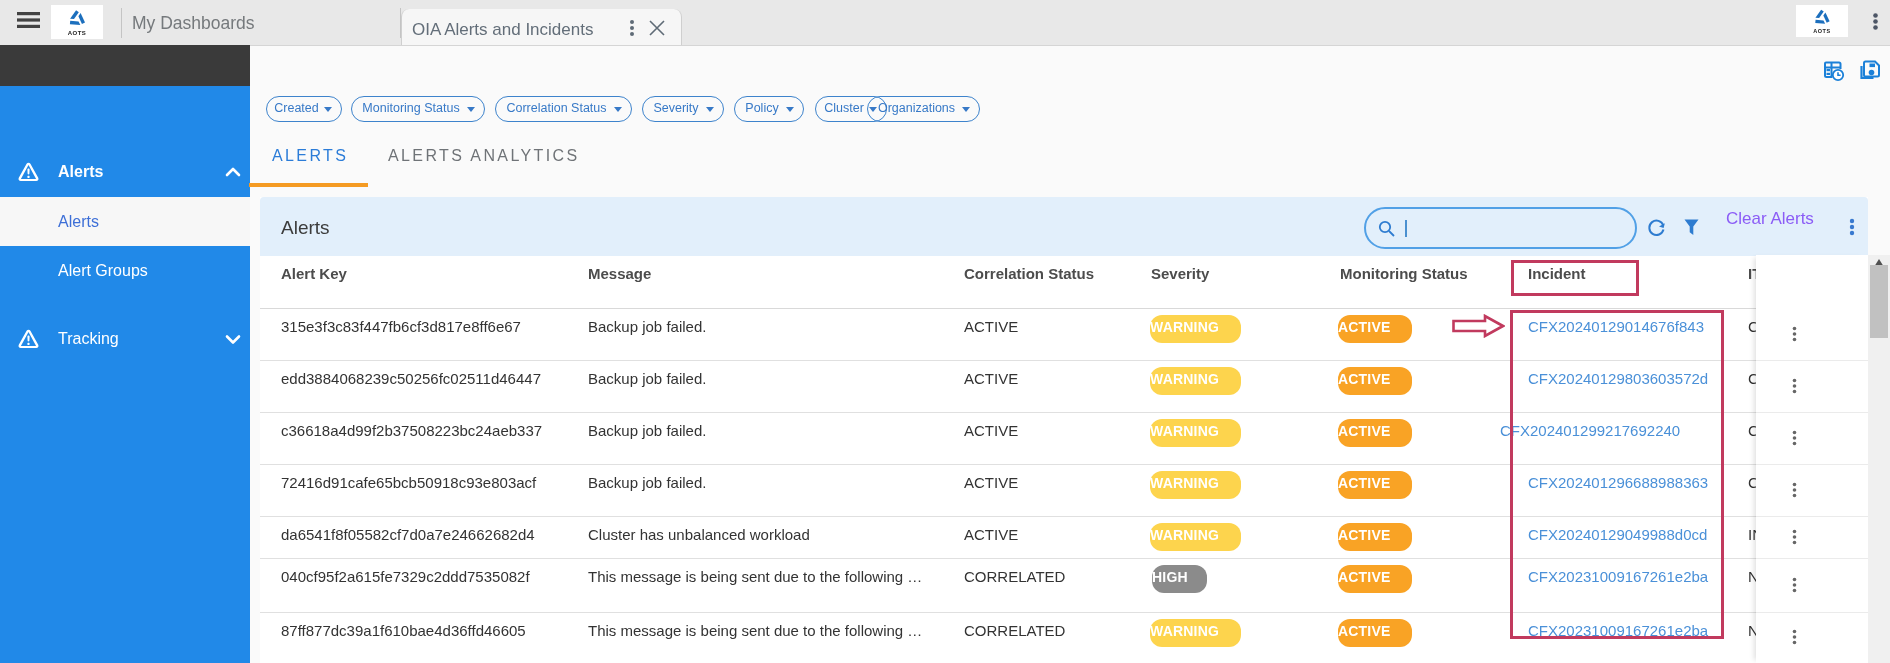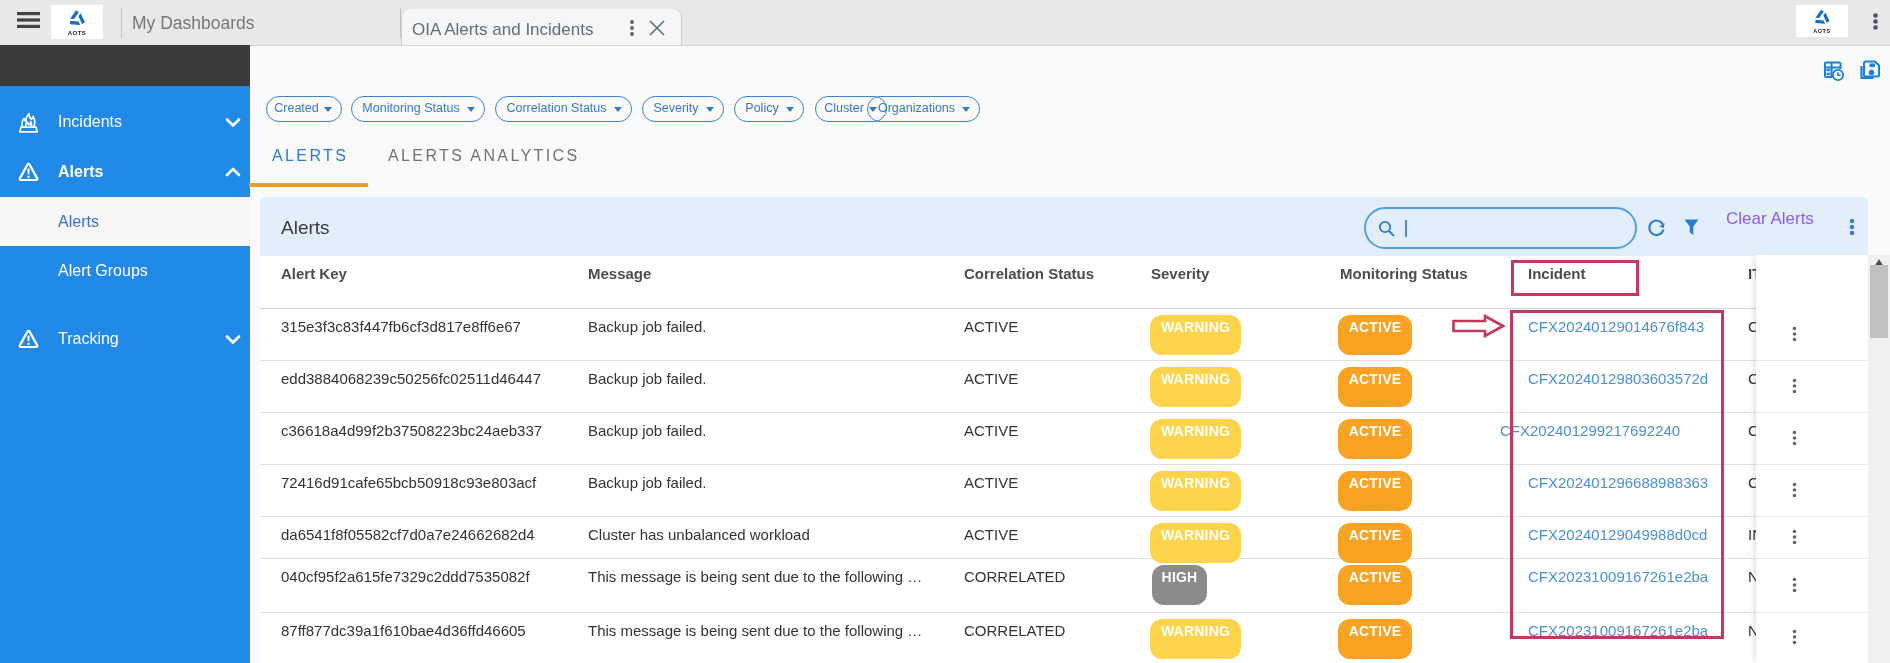--- a/index.html
+++ b/index.html
@@ -29,21 +29,21 @@
 .tabtxt { position:absolute; top:101px; font-size:16px; letter-spacing:2.4px; }
 #tabline { position:absolute; left:-1px; top:137px; width:119px; height:4px; background:#f59b23; }
 
 #panel { position:absolute; left:10px; top:151px; width:1608px; height:466px; background:#fff; }
 #panelhead { position:absolute; left:0; top:0; width:1608px; height:59px; background:#e2effb; border-radius:4px 4px 0 0; }
 #searchpill { position:absolute; left:1104px; top:10px; width:273px; height:42px; border:2px solid #51a0e6; border-radius:21px; }
 
 .th { position:absolute; top:68px; font-weight:bold; font-size:15px; color:#4c4c4c; }
 .rowline { position:absolute; left:0; width:1608px; height:1px; background:#e0e0e0; }
 .cell { position:absolute; font-size:15px; color:#333; }
-.pill { position:absolute; height:40px; border-radius:12px; color:#fff; font-weight:bold; font-size:14px; text-align:center; line-height:24px; letter-spacing:0.2px; }
+.pill { position:absolute; height:28px; border-radius:12px; color:#fff; font-weight:bold; font-size:14px; text-align:left; line-height:24px; letter-spacing:0.2px; }
 .link { position:absolute; font-size:15px; color:#4a90d8;text-align:right; }
 </style>
 </head>
 <body>
 <div id="topbar">
   <svg class="abs" style="left:17px;top:12px" width="24" height="17">
       <rect x="0" y="0" width="23" height="3.2" fill="#424242"></rect>
       <rect x="0" y="6.4" width="23" height="3.2" fill="#424242"></rect>
       <rect x="0" y="12.8" width="23" height="3.2" fill="#424242"></rect>
     </svg>
@@ -92,31 +92,20 @@
   </div>
   <svg class="abs" style="left:1872px;top:13px" width="8" height="17">
       <circle cx="3.5" cy="2.5" r="2.3" fill="#4d5666"></circle>
       <circle cx="3.5" cy="8.5" r="2.3" fill="#4d5666"></circle>
       <circle cx="3.5" cy="14.5" r="2.3" fill="#4d5666"></circle>
     </svg>
 </div>
 <div id="topline"></div>
 <div id="sidebar">
   <div id="sidebar-dark"></div>
-  <div class="navitem" style="top:52px">
-    <svg class="ic" viewBox="0 0 26 26" fill="none" stroke="#fff" stroke-width="1.7" stroke-linejoin="round" stroke-linecap="round">
-        <path d="M 3.8,23.2 L 5.3,18.3 L 20.7,18.3 L 22.2,23.2 Z"></path>
-        <path d="M 6.8,18.3 C 5.7,14.6 6.3,11.6 8.3,9.3 C 8.6,10.8 9.3,11.8 10.4,12.4 C 10.2,9.2 11.4,6.4 13.6,4.2 C 13.4,6.8 14.2,8.8 16,10.2 C 17,9.5 17.6,8.5 17.8,7.2 C 19.3,9.6 19.9,12.2 19.4,15 C 19.2,16.2 18.8,17.3 18.2,18.3"></path>
-        <path d="M 10.3,18.3 C 9.7,16.2 10.2,14.4 11.8,13.1 C 11.9,14.4 12.6,15.3 13.7,15.9 C 14.9,15.1 15.4,13.9 15.3,12.6 C 16.5,14.4 16.8,16.3 15.9,18.3"></path>
-      </svg>
-    <span class="txt">Incidents</span>
-    <svg class="chev" viewBox="0 0 24 24">
-        <path d="M6,9.5 L12,15.5 L18,9.5" stroke="#fff" stroke-width="2.6" fill="none" stroke-linecap="round" stroke-linejoin="round"></path>
-      </svg>
-  </div>
   <div class="navitem" style="top:102px">
     <svg class="ic" viewBox="0 0 25 25">
         <path d="M12.5,3.2 C13.3,3.2 14,3.6 14.4,4.3 L22.2,18.2 C22.6,18.9 22.6,19.8 22.2,20.5 C21.8,21.2 21.1,21.6 20.3,21.6 L4.7,21.6 C3.9,21.6 3.2,21.2 2.8,20.5 C2.4,19.8 2.4,18.9 2.8,18.2 L10.6,4.3 C11,3.6 11.7,3.2 12.5,3.2 Z M12.5,5.4 L4.9,19.4 L20.1,19.4 Z M12.5,9 C13.1,9 13.6,9.5 13.6,10.1 L13.4,14 C13.4,14.5 13,14.9 12.5,14.9 C12,14.9 11.6,14.5 11.6,14 L11.4,10.1 C11.4,9.5 11.9,9 12.5,9 Z M12.5,16.2 C13.2,16.2 13.7,16.7 13.7,17.4 C13.7,18.1 13.2,18.6 12.5,18.6 C11.8,18.6 11.3,18.1 11.3,17.4 C11.3,16.7 11.8,16.2 12.5,16.2 Z" fill="#fff" fill-rule="evenodd"></path>
       </svg>
     <span class="txt" style="font-weight:bold">Alerts</span>
     <svg class="chev" viewBox="0 0 24 24">
         <path d="M6,15 L12,9 L18,15" stroke="#fff" stroke-width="2.6" fill="none" stroke-linecap="round" stroke-linejoin="round"></path>
       </svg>
   </div>
   <div class="navitem" style="top:152px;height:49px;background:#f7f7f7;color:#3d6fd7;font-size:16px">

